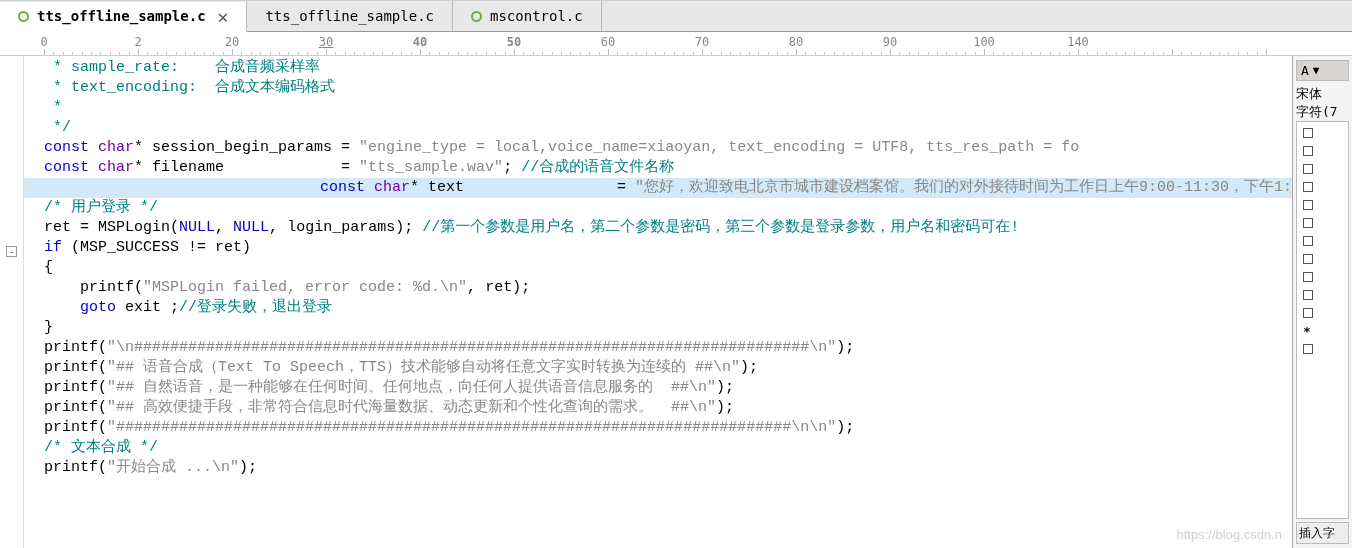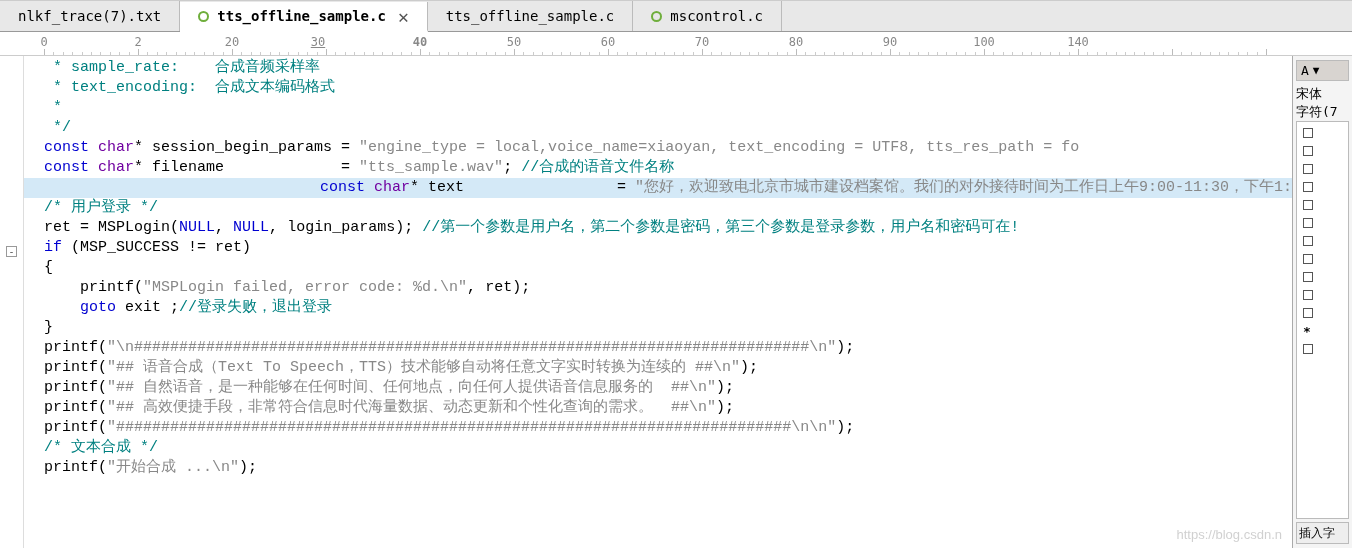--- a/index.html
+++ b/index.html
@@ -166,44 +166,41 @@
       color: rgba(150,150,150,0.45);
       font-size: 13px;
       font-family: sans-serif;
       pointer-events: none;
     }
   </style>
 </head>
 <body>
 
 <div class="tabbar" id="tabbar">
-    <div class="tab">
-      <span>nlkf_trace(7).txt</span>
-    </div>
     <div class="tab active">
       <span class="tab-dot"></span>
       <span>tts_offline_sample.c</span>
       <span class="tab-close">✕</span>
     </div>
     <div class="tab">
       <span>tts_offline_sample.c</span>
     </div>
     <div class="tab">
       <span class="tab-dot"></span>
       <span>mscontrol.c</span>
     </div>
   </div>
 
 <div class="ruler" id="ruler">
     <div class="ruler-mark" style="left: 44px;">0</div>
     <div class="ruler-mark" style="left: 138px;">2</div>
     <div class="ruler-mark" style="left: 232px;">20</div>
-    <div class="ruler-mark" style="left: 318px; text-decoration: underline;">30</div>
+    <div class="ruler-mark" style="left: 326px; text-decoration: underline;">30</div>
     <div class="ruler-mark" style="left: 420px; font-weight: bold;">40</div>
-    <div class="ruler-mark" style="left: 514px;">50</div>
+    <div class="ruler-mark" style="left: 514px; font-weight: bold;">50</div>
     <div class="ruler-mark" style="left: 608px;">60</div>
     <div class="ruler-mark" style="left: 702px;">70</div>
     <div class="ruler-mark" style="left: 796px;">80</div>
     <div class="ruler-mark" style="left: 890px;">90</div>
     <div class="ruler-mark" style="left: 984px;">100</div>
     <div class="ruler-mark" style="left: 1078px;">140</div>
     <div class="ruler-tick" style="left: 44px;"></div>
     <div class="ruler-tick minor" style="left: 53.4px;"></div>
     <div class="ruler-tick minor" style="left: 62.8px;"></div>
     <div class="ruler-tick minor" style="left: 72.2px;"></div>

